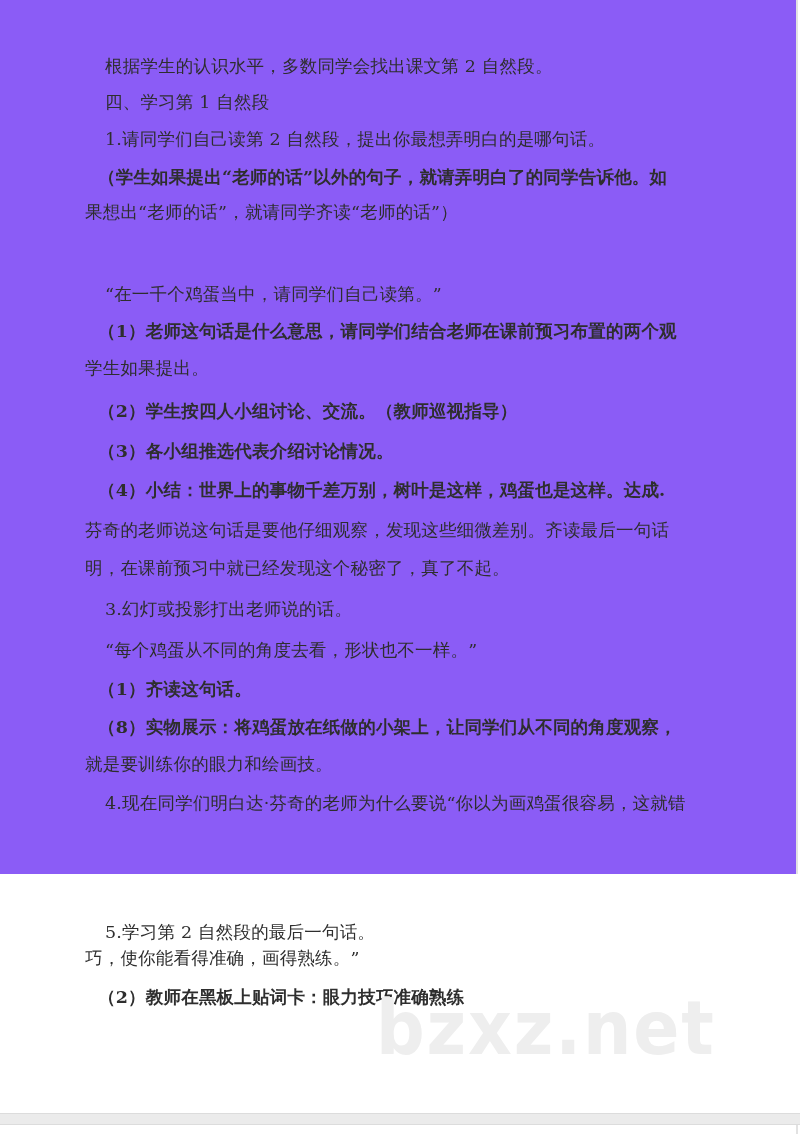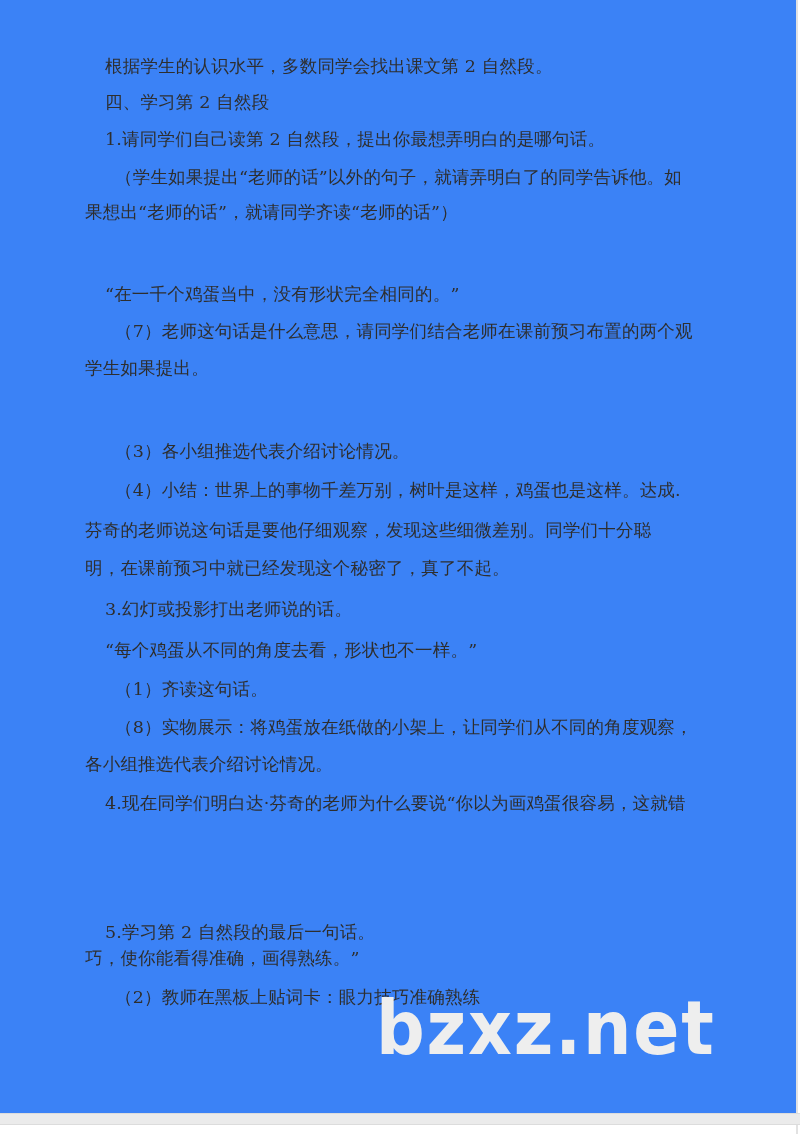--- a/index.html
+++ b/index.html
@@ -12,22 +12,22 @@
       height: 1134px;
       position: relative;
       overflow: hidden;
       font-family: "DejaVu Serif", "Liberation Serif", serif;
     }
     .page {
       position: absolute;
       left: 0;
       top: 0;
       width: 796px;
-      height: 1113px;
-      background: #3b82f6;
+      height: 874px;
+      background: #8b5cf6;
       border-right: 2px solid #e2e2e2;
     }
     .page-gap {
       position: absolute;
       left: 0;
       top: 1113px;
       width: 800px;
       height: 10px;
       background: #ebebeb;
       border-top: 1px solid #dcdcdc;
@@ -45,21 +45,21 @@
     .line {
       position: absolute;
       left: 85px;
       font-size: 17.5px;
       line-height: 24px;
       color: #2e2e2e;
       white-space: nowrap;
       letter-spacing: 0.2px;
     }
     .line.indent { left: 105px; }
-    .line.indent-paren { left: 115px; }
+    .line.indent-paren { left: 98px; font-weight: bold; }
     .watermark {
       position: absolute;
       left: 376px;
       top: 988px;
       font-family: "DejaVu Sans", "Liberation Sans", sans-serif;
       font-weight: bold;
       font-size: 74px;
       line-height: 80px;
       color: #eeeeee;
       letter-spacing: 2px;
@@ -67,36 +67,37 @@
       transform-origin: left top;
       white-space: nowrap;
       pointer-events: none;
     }
   </style>
 </head>
 <body>
 
 <div class="page">
   <div class="line indent" style="top:54px">根据学生的认识水平，多数同学会找出课文第 2 自然段。</div>
-  <div class="line indent" style="top:90px">四、学习第 2 自然段</div>
+  <div class="line indent" style="top:90px">四、学习第 1 自然段</div>
   <div class="line indent" style="top:127px">1.请同学们自己读第 2 自然段，提出你最想弄明白的是哪句话。</div>
   <div class="line indent-paren" style="top:165px">（学生如果提出“老师的话”以外的句子，就请弄明白了的同学告诉他。如</div>
   <div class="line" style="top:200px">果想出“老师的话”，就请同学齐读“老师的话”）</div>
-  <div class="line indent" style="top:282px">“在一千个鸡蛋当中，没有形状完全相同的。”</div>
-  <div class="line indent-paren" style="top:319px">（7）老师这句话是什么意思，请同学们结合老师在课前预习布置的两个观</div>
+  <div class="line indent" style="top:282px">“在一千个鸡蛋当中，请同学们自己读第。”</div>
+  <div class="line indent-paren" style="top:319px">（1）老师这句话是什么意思，请同学们结合老师在课前预习布置的两个观</div>
   <div class="line" style="top:356px">学生如果提出。</div>
+  <div class="line indent-paren" style="top:399px">（2）学生按四人小组讨论、交流。（教师巡视指导）</div>
   <div class="line indent-paren" style="top:439px">（3）各小组推选代表介绍讨论情况。</div>
   <div class="line indent-paren" style="top:478px">（4）小结：世界上的事物千差万别，树叶是这样，鸡蛋也是这样。达成.</div>
-  <div class="line" style="top:518px">芬奇的老师说这句话是要他仔细观察，发现这些细微差别。同学们十分聪</div>
+  <div class="line" style="top:518px">芬奇的老师说这句话是要他仔细观察，发现这些细微差别。齐读最后一句话</div>
   <div class="line" style="top:556px">明，在课前预习中就已经发现这个秘密了，真了不起。</div>
   <div class="line indent" style="top:597px">3.幻灯或投影打出老师说的话。</div>
   <div class="line indent" style="top:638px">“每个鸡蛋从不同的角度去看，形状也不一样。”</div>
   <div class="line indent-paren" style="top:677px">（1）齐读这句话。</div>
   <div class="line indent-paren" style="top:715px">（8）实物展示：将鸡蛋放在纸做的小架上，让同学们从不同的角度观察，</div>
-  <div class="line" style="top:752px">各小组推选代表介绍讨论情况。</div>
+  <div class="line" style="top:752px">就是要训练你的眼力和绘画技。</div>
   <div class="line indent" style="top:791px">4.现在同学们明白达·芬奇的老师为什么要说“你以为画鸡蛋很容易，这就错</div>
   <div class="line indent" style="top:920px">5.学习第 2 自然段的最后一句话。</div>
   <div class="line" style="top:946px">巧，使你能看得准确，画得熟练。”</div>
   <div class="line indent-paren" style="top:985px">（2）教师在黑板上贴词卡：眼力技巧准确熟练</div>
 
   <div class="watermark">bzxz.net</div>
 </div>
 
 <div class="page-gap"></div>
 <div class="next-page"></div>

